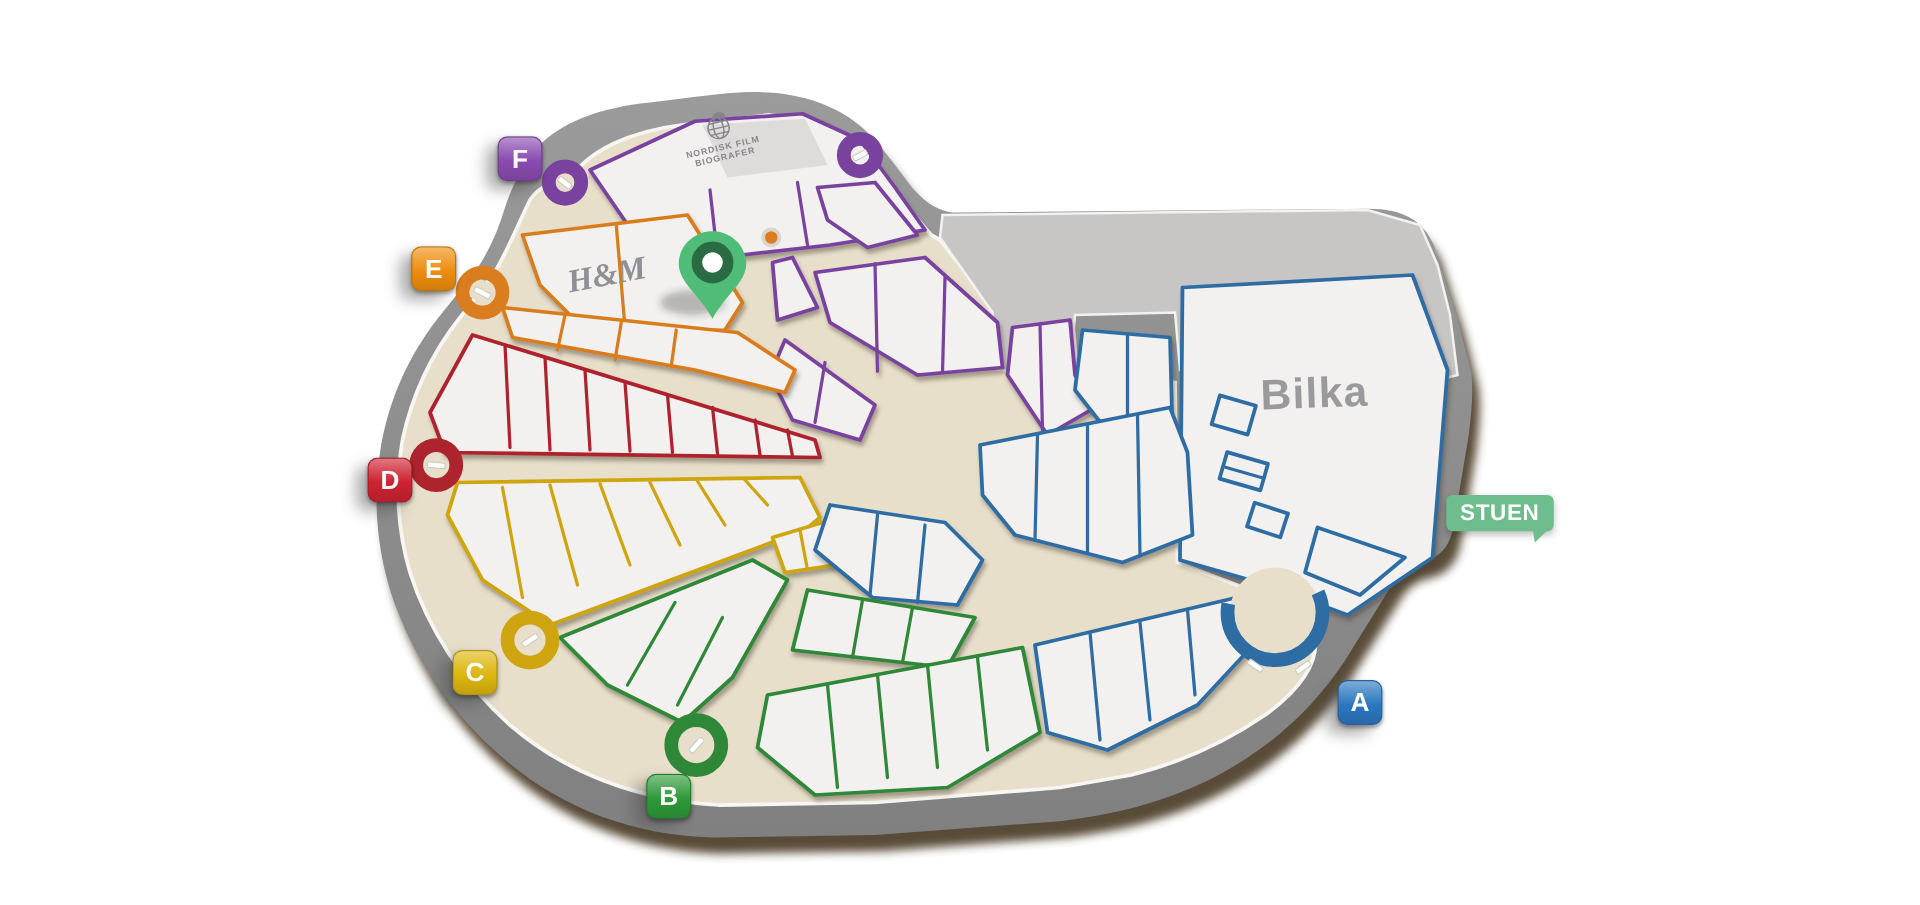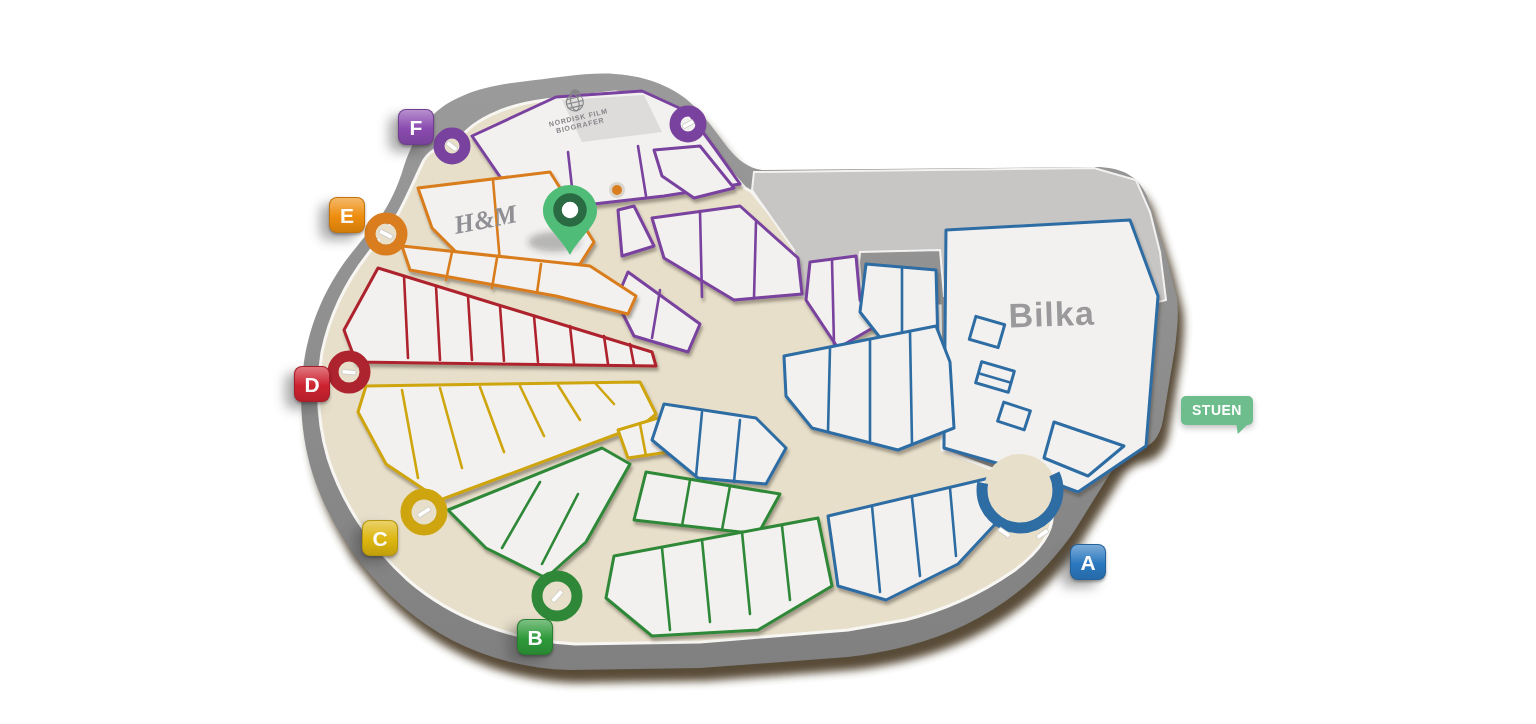--- a/index.html
+++ b/index.html
@@ -24,23 +24,23 @@
          border:1px solid rgba(0,0,0,.18);
          box-shadow:-9px 7px 12px rgba(70,70,70,.45), 0 2px 3px rgba(0,0,0,.35);}
   .badge::after{content:"";position:absolute;inset:0;border-radius:7px;
          background:linear-gradient(rgba(255,255,255,.38),rgba(255,255,255,0) 55%,rgba(0,0,0,.12));}
   .badge-a{left:1070px;top:544px;} .badge-b{left:517px;top:619px;}
   .badge-c{left:362px;top:520px;}  .badge-d{left:294px;top:366px;}
   .badge-e{left:329px;top:197px;}  .badge-f{left:398px;top:109px;}
 
   
   .stuen{position:absolute;left:1157px;top:396px;height:29px;padding:0 11px;
-         background:var(--stuen-green);color:#fff;font-size:14px;font-weight:bold;
+         background:var(--stuen-green);color:#fff;font-size:18px;font-weight:bold;
          line-height:29px;letter-spacing:.5px;border-radius:5px;
-         box-shadow:0 3px 6px rgba(0,0,0,.25);margin-left:24px;}
+         box-shadow:0 3px 6px rgba(0,0,0,.25);}
   .stuen::after{content:"";position:absolute;right:5px;bottom:-9px;width:0;height:0;
          border-left:4px solid transparent;border-right:9px solid transparent;
          border-top:11px solid var(--stuen-green);transform:skewX(-12deg);}
 </style>
 </head>
 <body>
 
 <div class="stage">
 
 <svg width="1536" height="724" viewBox="0 0 1536 724">

